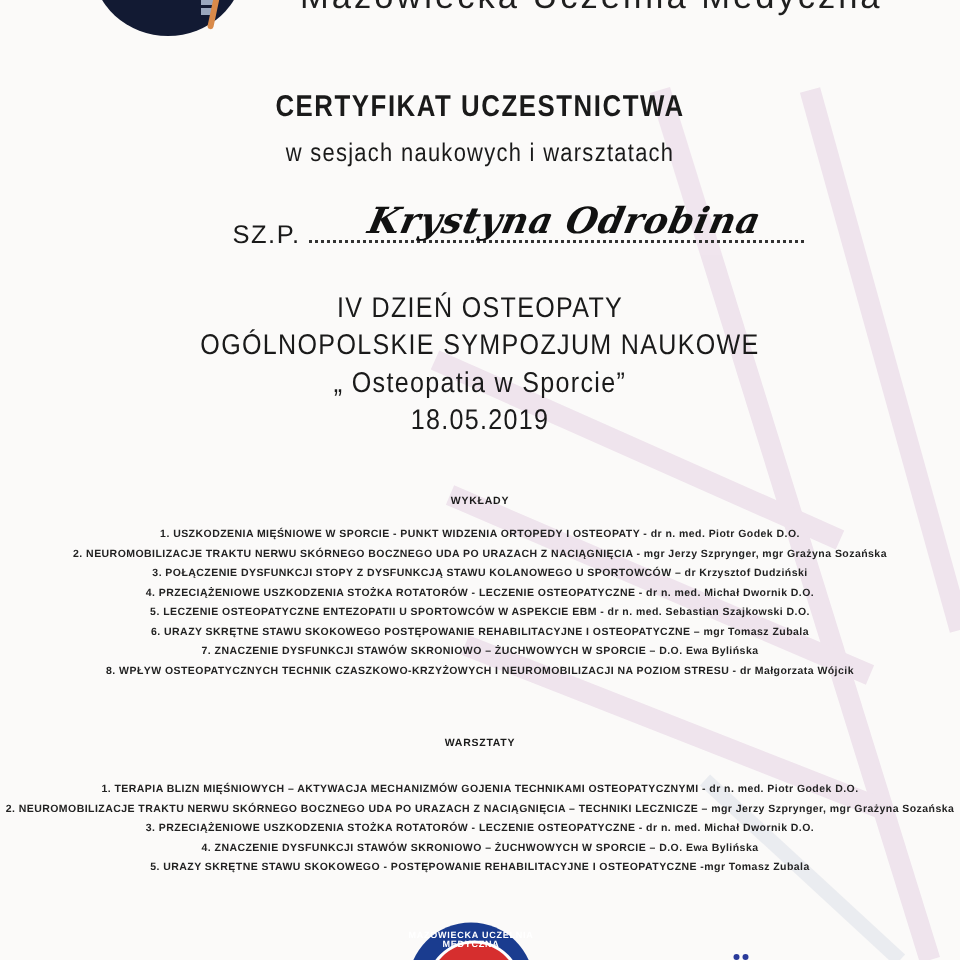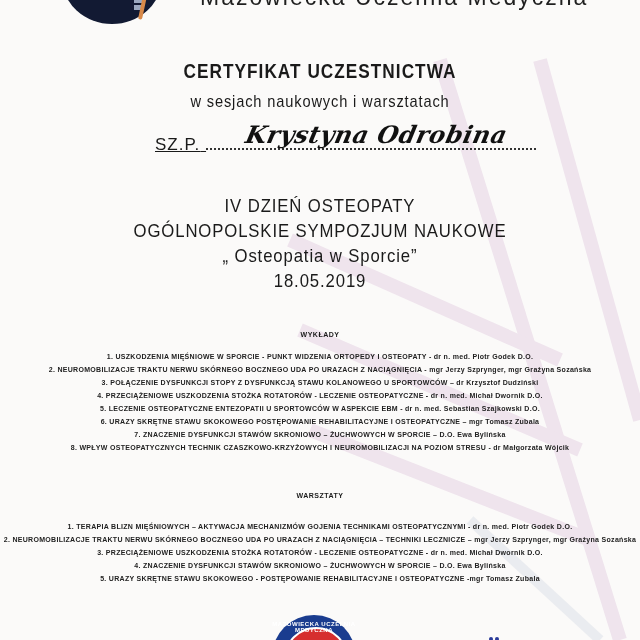--- a/index.html
+++ b/index.html
@@ -10,21 +10,21 @@
     color:#1a1a1a;
   }
   .watermark { position:absolute; left:0; top:0; width:640px; height:640px; pointer-events:none; }
   .logo-top { position:absolute; left:62px; top:-68px; width:100px; height:92px; border-radius:50%; background:#121a33; }
   .logo-top .bars { position:absolute; left:72px; top:52px; width:8px; height:26px; background:repeating-linear-gradient(#9aa7be 0 5px, #121a33 5px 7px); }
   .logo-top .arc { position:absolute; left:82px; top:30px; width:4px; height:58px; background:#d98a4a; border-radius:2px; transform:rotate(12deg); }
   .uni-name { position:absolute; left:200px; top:-16px; font-size:23px; letter-spacing:2px; color:#1f1f1f; white-space:nowrap; }
   .center { position:absolute; left:0; width:640px; text-align:center; white-space:nowrap; }
   .cert-title { top:60px; font-size:20px; font-weight:bold; letter-spacing:1.2px; transform:scaleX(0.86); }
   .cert-sub { top:92px; font-size:17px; letter-spacing:1px; transform:scaleX(0.86); }
-  .name-line { position:absolute; left:155px; top:134px; font-size:17px; letter-spacing:1px; white-space:nowrap;text-decoration:underline; }
+  .name-line { position:absolute; left:155px; top:146px; font-size:17px; letter-spacing:1px; white-space:nowrap; }
   .name-dots { display:inline-block; width:330px; border-bottom:2px dotted #333; vertical-align:baseline; position:relative; height:14px; }
   .signature { position:absolute; left:40px; top:-14px; font-family:"DejaVu Serif", serif; font-style:italic; font-weight:bold; font-size:24px; color:#111; letter-spacing:0.5px; transform:skewX(-12deg); }
   .ev1 { top:195px; font-size:19px; letter-spacing:1px; transform:scaleX(0.88); }
   .ev2 { top:220px; font-size:19px; letter-spacing:1px; transform:scaleX(0.88); }
   .ev3 { top:245px; font-size:19px; letter-spacing:1px; transform:scaleX(0.88); }
   .ev4 { top:270px; font-size:19px; letter-spacing:1px; transform:scaleX(0.88); }
   .section-h { font-size:7px; font-weight:bold; letter-spacing:0.5px; }
   .list { position:absolute; left:0; width:640px; margin:0; padding:0; list-style:none; }
   .list li { text-align:center; font-size:7px; font-weight:bold; height:13px; line-height:13px; white-space:nowrap; letter-spacing:0.3px; color:#222; }
   .lect { top:350px; }

